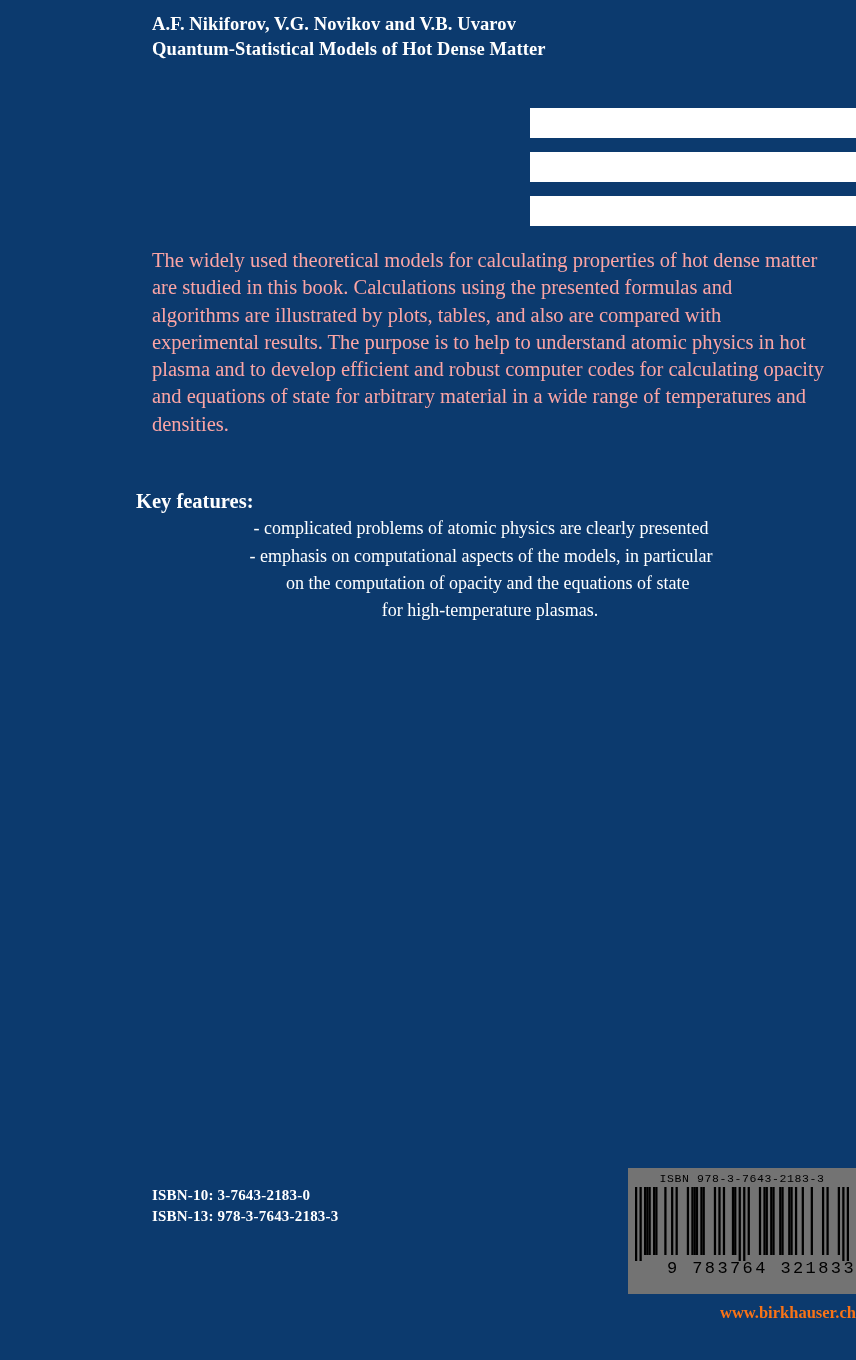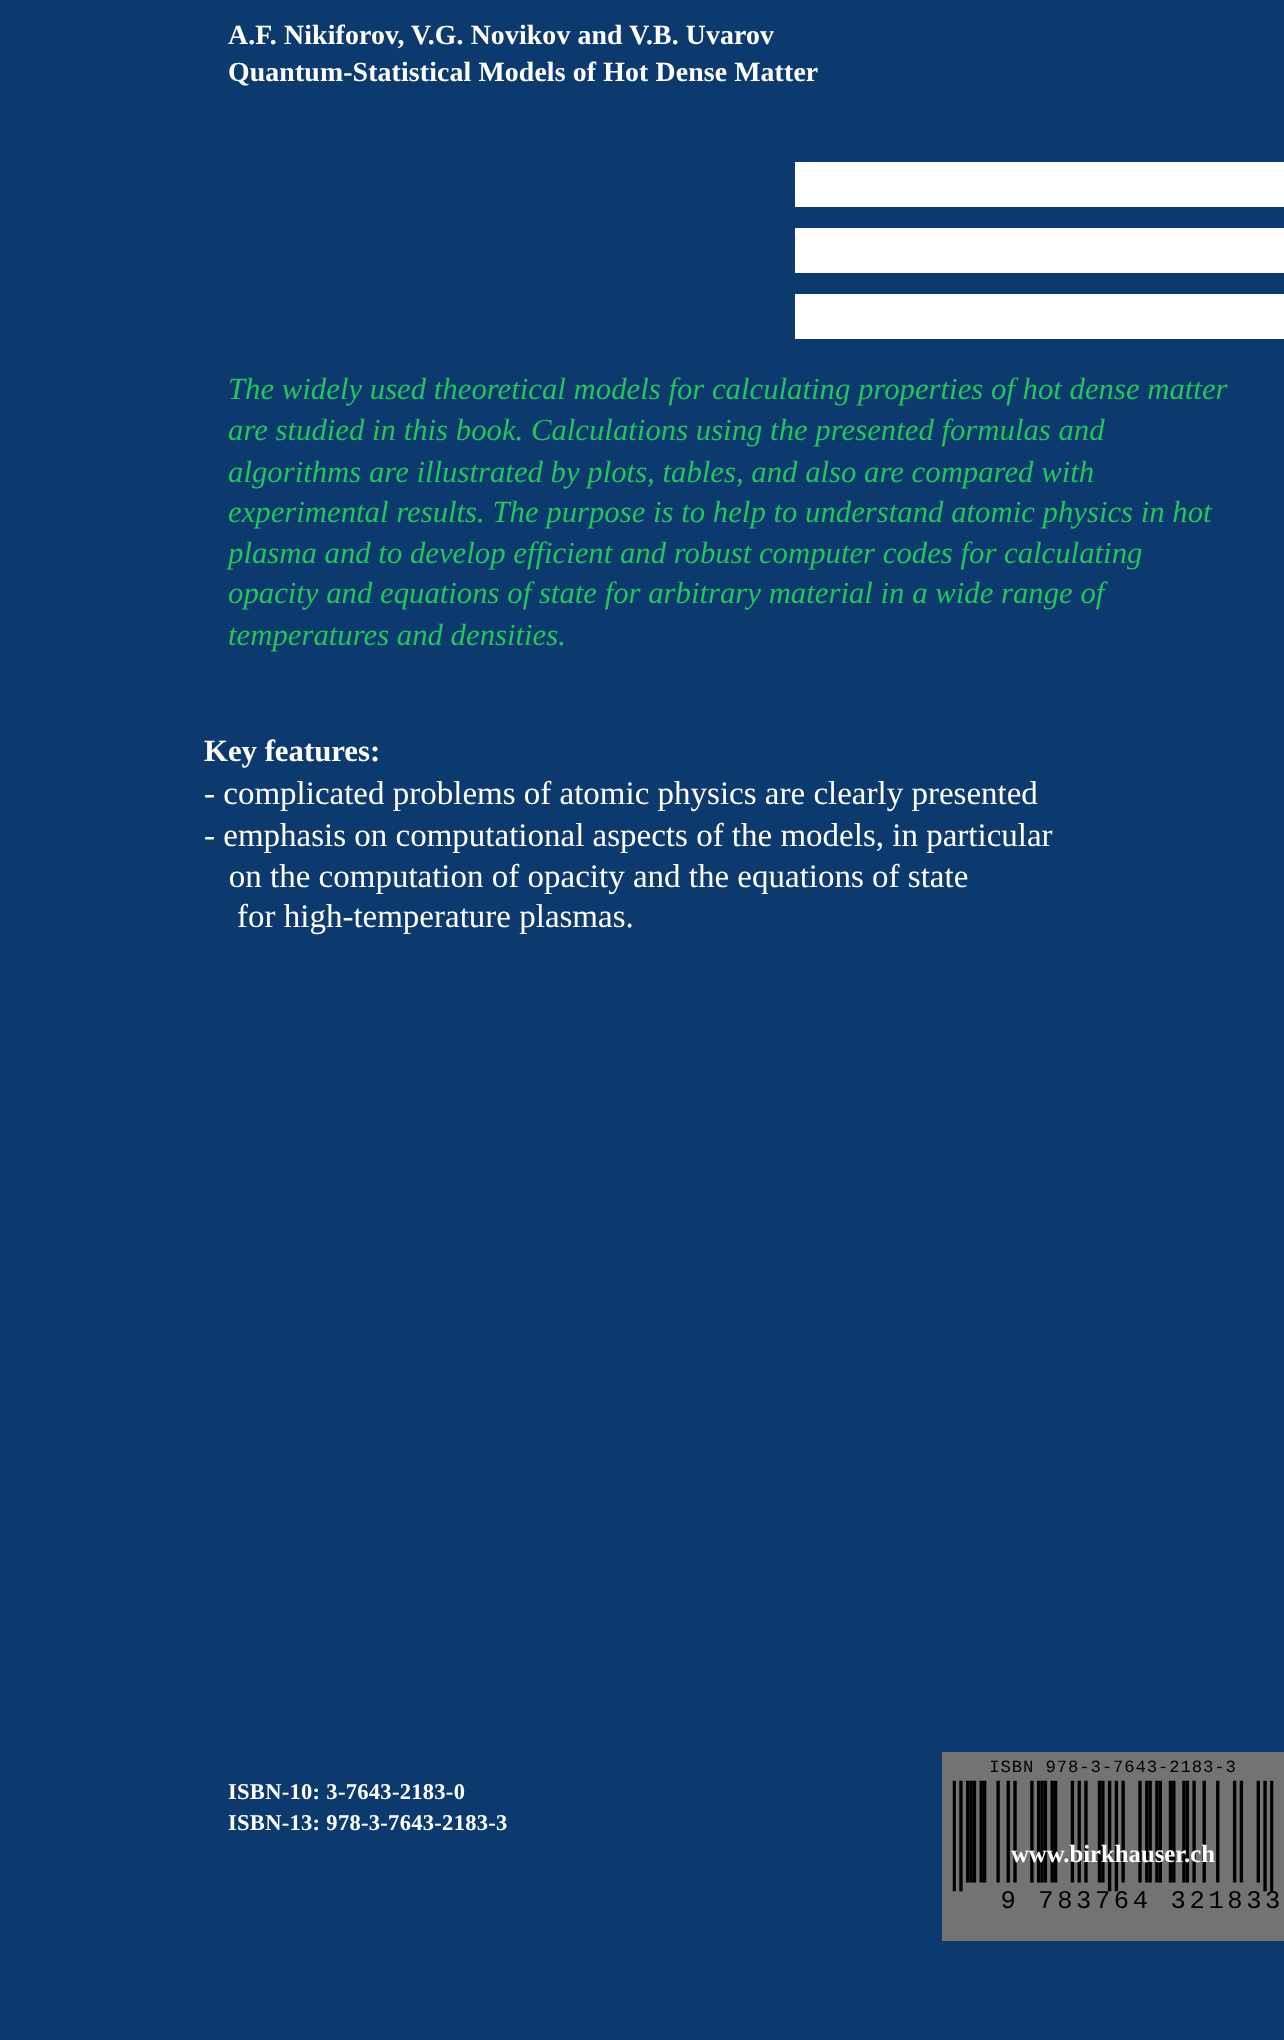--- a/index.html
+++ b/index.html
@@ -58,42 +58,42 @@
     position: absolute;
     left: 152px;
     top: 247px;
     width: 672px;
   }
   .blurb p {
     margin: 0;
     font-size: 20.5px;
     line-height: 27.3px;
     font-family: "Liberation Serif", serif;
-    color: #22c55e;
+    color: #fca5a5;
     text-align: left;
-    font-style: italic;
   }
 
   
   .features {
     position: absolute;
     left: 136px;
     top: 488px;
     width: 690px;
   }
   .features-title {
     font-size: 20.5px;
     line-height: 27.3px;
     font-weight: bold;
     margin-bottom: 0px;
   }
   .feature-item {
-    font-size: 22px;
+    font-size: 18px;
     line-height: 27.3px;
     white-space: pre-wrap;
+    text-align: center;
   }
 
   
   .isbn-block {
     position: absolute;
     left: 152px;
     top: 1185px;
   }
   .isbn-line {
     font-size: 15px;
@@ -135,27 +135,27 @@
     color: #000000;
     letter-spacing: 2.4px;
     text-align: right;
     white-space: nowrap;
     margin-top: -2px;
   }
 
   .publisher-url {
     position: absolute;
     left: 628px;
-    top: 1226px;
+    top: 1303px;
     width: 228px;
-    text-align: center;
+    text-align: right;
     font-size: 16.5px;
     font-weight: bold;
     font-family: "Liberation Serif", serif;
-    color: #ffffff;
+    color: #f97316;
   }
 </style>
 </head>
 <body>
 
 <div class="page">
 
   <div class="header">
     <div class="header-line">A.F. Nikiforov, V.G. Novikov and V.B. Uvarov</div>
     <div class="header-line">Quantum-Statistical Models of Hot Dense Matter</div>

